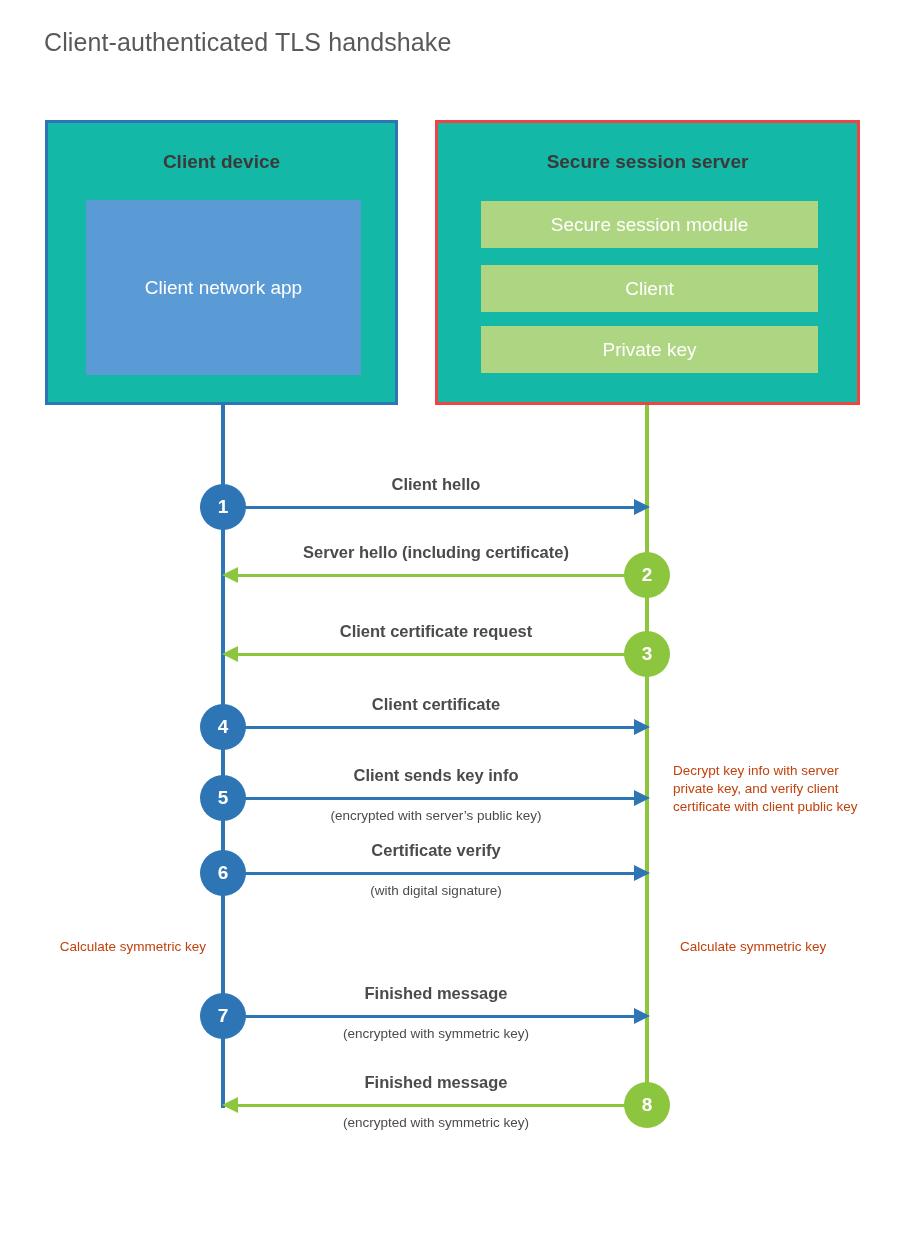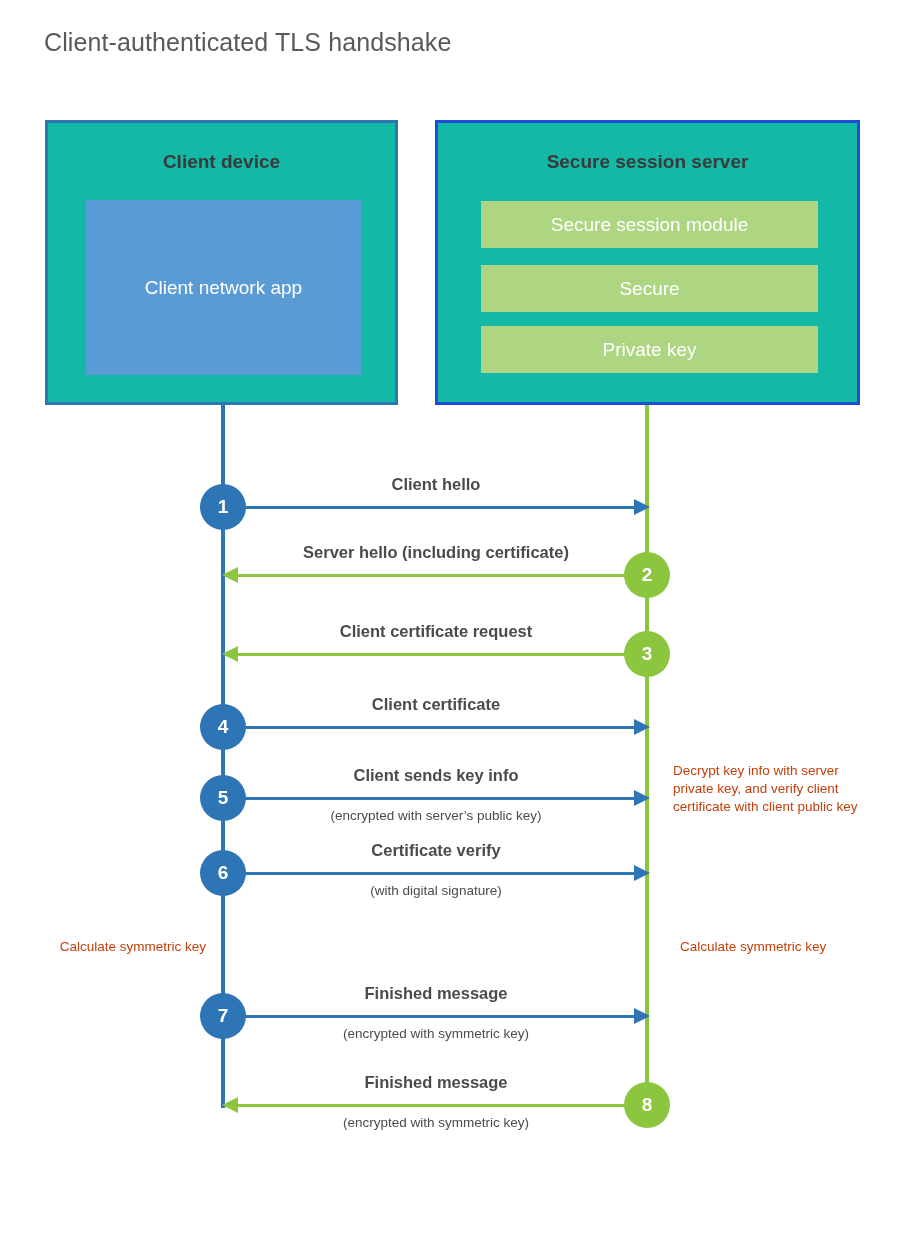--- a/index.html
+++ b/index.html
@@ -46,21 +46,21 @@
     top: 120px;
     width: 353px;
     height: 285px;
     border: 3px solid #2e75b6;
   }
   #server-box {
     left: 429px;
     top: 120px;
     width: 425px;
     height: 285px;
-    border: 3px solid #1d4ed8;
+    border: 3px solid #ef4444;
   }
   .actor-title {
     position: absolute;
     left: 0;
     right: 0;
     top: 28px;
     text-align: center;
     font-size: 19px;
     font-weight: bold;
     color: #3a3a3a;
@@ -220,21 +220,21 @@
   <div id="page-title">Client-authenticated TLS handshake</div>
 
   <div class="actor-box" id="client-box">
     <div class="actor-title">Client device</div>
     <div id="client-app">Client network app</div>
   </div>
 
   <div class="actor-box" id="server-box">
     <div class="actor-title">Secure session server</div>
     <div class="server-bar" id="server-bar-0">Secure session module</div>
-    <div class="server-bar" id="server-bar-1">Secure</div>
+    <div class="server-bar" id="server-bar-1">Client</div>
     <div class="server-bar" id="server-bar-2">Private key</div>
   </div>
 
   <div class="lifeline" id="client-lifeline"></div>
   <div class="lifeline" id="server-lifeline"></div>
 
   <div id="messages-layer">
       <div class="message" style="top: 507px;">
         <div class="msg-line to-right"></div>
         <div class="arrowhead right"></div>

